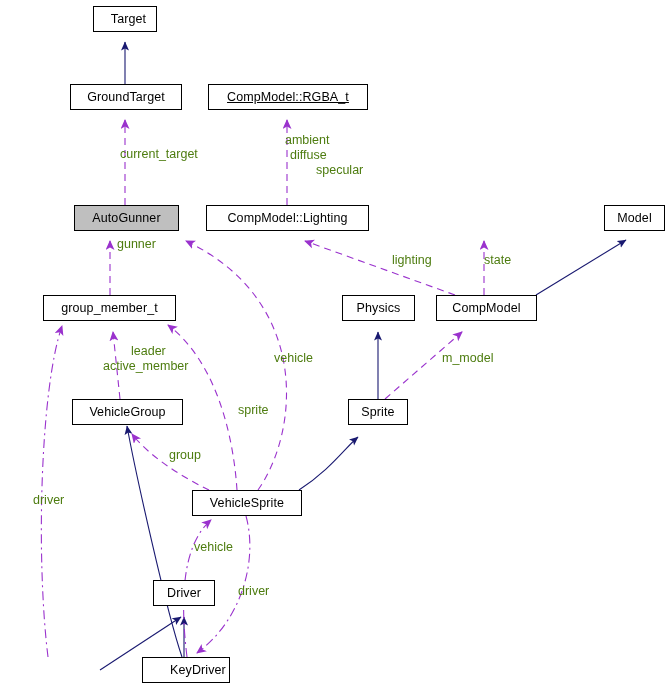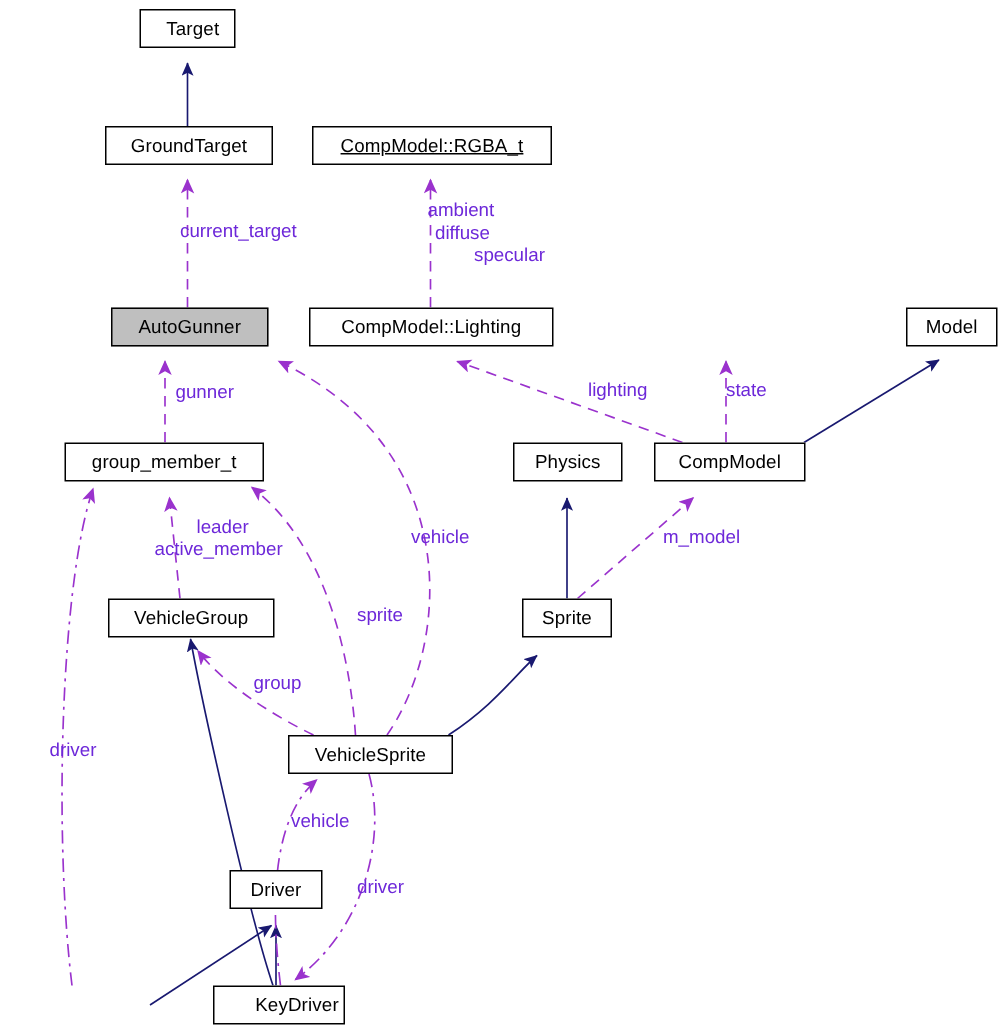--- a/index.html
+++ b/index.html
@@ -38,21 +38,21 @@
     white-space: nowrap;
     letter-spacing: 0.1px;
   }
   .node.highlight {
     background: #bfbfbf;
   }
   .edge-label {
     position: absolute;
     font-size: 12.5px;
     line-height: 13px;
-    color: #6d28d9;
+    color: #4d7c0f;
     white-space: pre;
     background: transparent;
   }
 </style>
 </head>
 <body>
 
 <div id="diagram-root">
 
   <svg id="edge-layer" viewBox="0 0 669 688" width="669" height="688" xmlns="http://www.w3.org/2000/svg">
@@ -104,21 +104,21 @@
   <div class="node" style="left:436px;top:295px;width:101px;height:26px;">CompModel</div>
   <div class="node" style="left:348px;top:399px;width:60px;height:26px;">Sprite</div>
   <div class="node" style="left:192px;top:490px;width:110px;height:26px;">VehicleSprite</div>
   <div class="node" style="left:153px;top:580px;width:62px;height:26px;">Driver</div>
   <div class="node" style="left:142px;top:657px;width:88px;height:26px;padding-left:24px;">KeyDriver</div>
 
   <div class="edge-label" style="left:120px;top:148px;">current_target</div>
   <div class="edge-label" style="left:285px;top:134px;">ambient</div>
   <div class="edge-label" style="left:290px;top:149px;">diffuse</div>
   <div class="edge-label" style="left:284px;top:164px;margin-left:32px;">specular</div>
-  <div class="edge-label" style="left:117px;top:255px;">gunner</div>
+  <div class="edge-label" style="left:117px;top:238px;">gunner</div>
   <div class="edge-label" style="left:392px;top:254px;">lighting</div>
   <div class="edge-label" style="left:484px;top:254px;">state</div>
   <div class="edge-label" style="left:131px;top:345px;">leader</div>
   <div class="edge-label" style="left:103px;top:360px;">active_member</div>
   <div class="edge-label" style="left:274px;top:352px;">vehicle</div>
   <div class="edge-label" style="left:442px;top:352px;">m_model</div>
   <div class="edge-label" style="left:238px;top:404px;">sprite</div>
   <div class="edge-label" style="left:169px;top:449px;">group</div>
   <div class="edge-label" style="left:33px;top:494px;">driver</div>
   <div class="edge-label" style="left:194px;top:541px;">vehicle</div>

